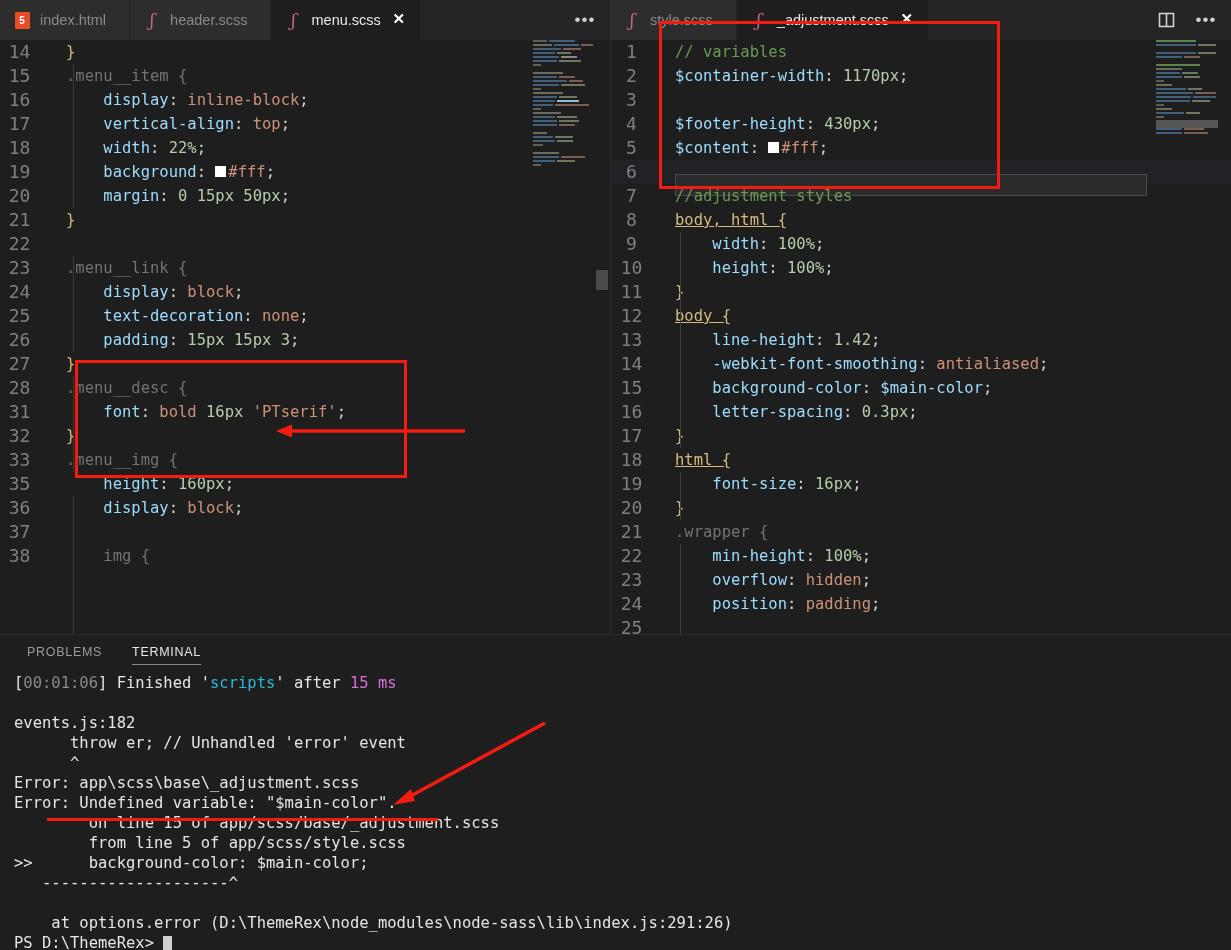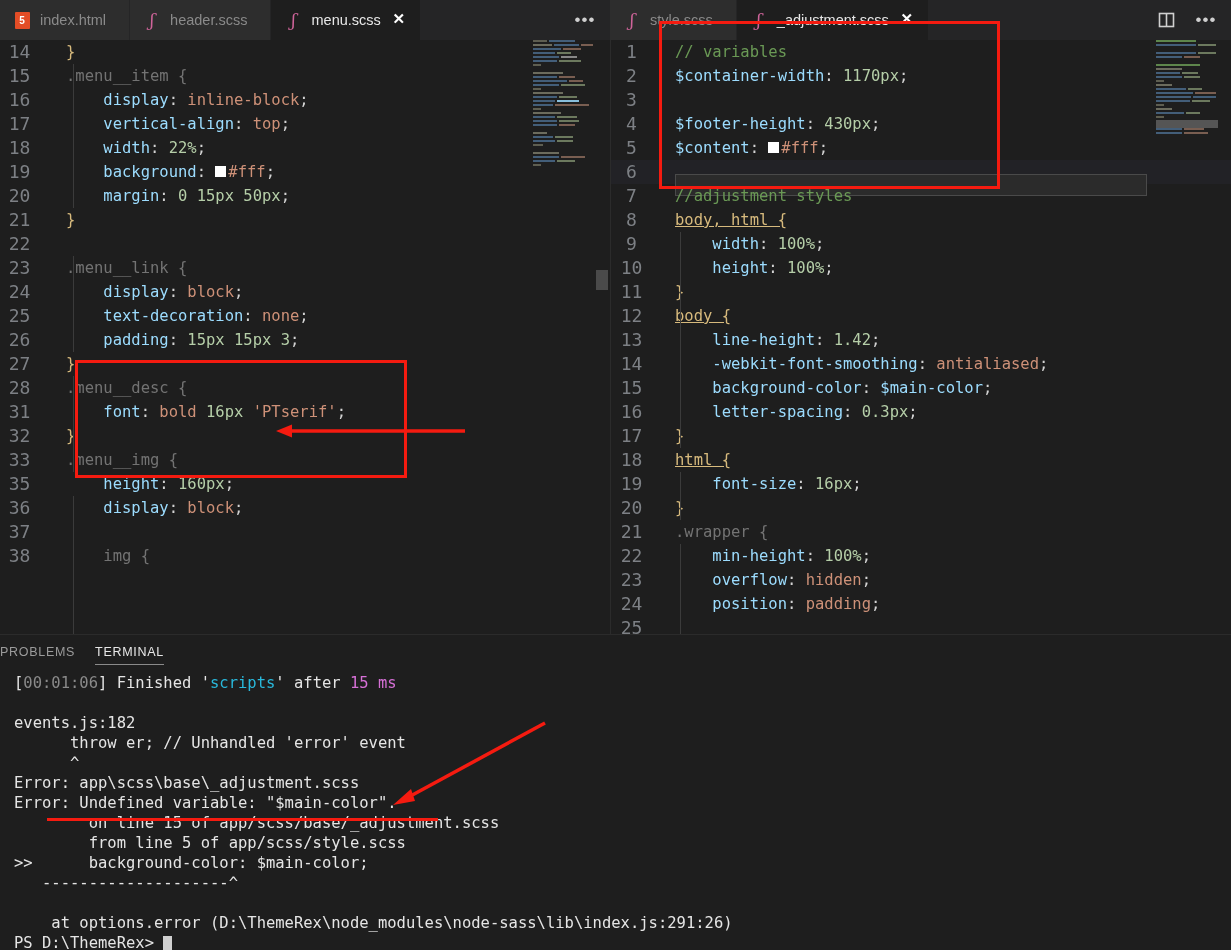--- a/index.html
+++ b/index.html
@@ -113,21 +113,21 @@
   .mm-line { height: 3px; margin-bottom: 1px; display: flex; }
   .mm-seg { height: 2px; margin-right: 2px; border-radius: 0; }
   .pane-scroll {
     position: absolute; top: 0; right: 0; width: 14px; height: 594px; background: transparent;
   }
   .pane-scroll .thumb { position: absolute; left: 1px; width: 12px; background: #4a4a4a; }
   .mm-slider { position: absolute; right: 14px; width: 62px; background: rgba(255,255,255,.045); }
 
   
   .panel { position: absolute; left: 0; top: 634px; width: 1231px; height: 316px; background: #1e1e1e; border-top: 1px solid #2b2b2b; }
-  .panel-tabs { display: flex; align-items: flex-start; height: 34px; padding-left: 0; gap: 20px; }
+  .panel-tabs { display: flex; align-items: flex-start; height: 34px; padding-left: 27px; gap: 30px; }
   .ptab { font-size: 12.5px; letter-spacing: .7px; color: #9b9b9b; cursor: pointer; height: 34px; line-height: 34px; position: relative; }
   .ptab.active { color: #e7e7e7; }
   .ptab.active::after { content:""; position: absolute; left: 0; right: 0; bottom: 4px; height: 1px; background: #8a8a8a; }
 
   .term {
     padding: 4px 0 0 14px;
     font-family: "DejaVu Sans Mono", monospace;
     font-size: 15.5px;
     line-height: 20px;
     color: #cccccc;

